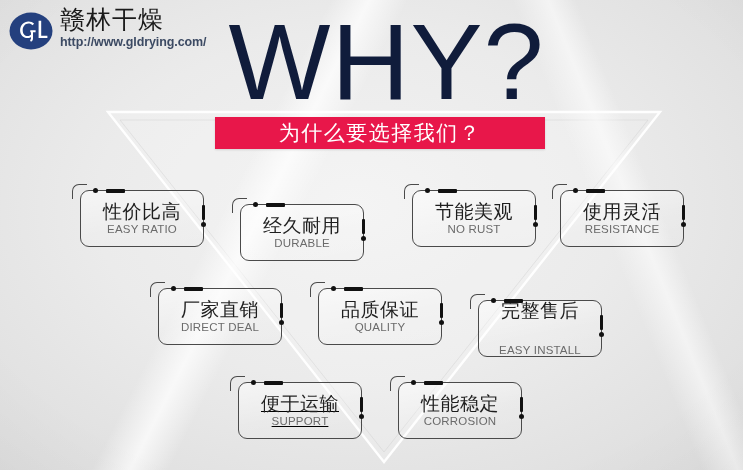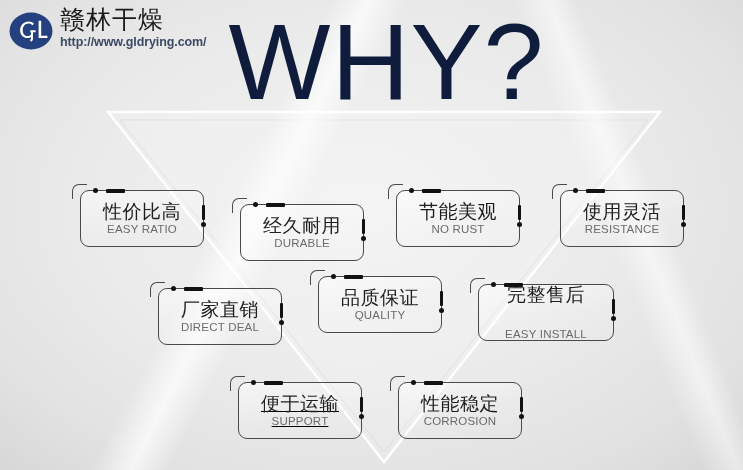--- a/index.html
+++ b/index.html
@@ -220,20 +220,23 @@
     <div class="logo-brand">
       <div class="brand-cn">赣林干燥</div>
       <div class="brand-url">http://www.gldrying.com/</div>
     </div>
   </div>
 
   <div class="why">
     <span class="why-inner">WHY?</span>
   </div>
 
+  <div class="ribbon">
+    <span class="ribbon-text">为什么要选择我们？</span>
+  </div>
 
   <div class="boxes">
 
     <div class="fbox" style="left:80px; top:190px; width:124px; height:57px;">
       <span class="acc acc-dot a-topdot"></span>
       <span class="acc acc-dash-h a-topdash"></span>
       <span class="acc acc-dash-v a-rdash"></span>
       <span class="acc acc-dot a-rdot"></span>
       <span class="cn">性价比高</span>
       <span class="en">EASY RATIO</span>
@@ -241,21 +244,21 @@
 
     <div class="fbox" style="left:240px; top:204px; width:124px; height:57px;">
       <span class="acc acc-dot a-topdot"></span>
       <span class="acc acc-dash-h a-topdash"></span>
       <span class="acc acc-dash-v a-rdash"></span>
       <span class="acc acc-dot a-rdot"></span>
       <span class="cn">经久耐用</span>
       <span class="en">DURABLE</span>
     </div>
 
-    <div class="fbox" style="left:396px; top:190px; width:124px; height:57px;">
+    <div class="fbox" style="left:412px; top:190px; width:124px; height:57px;">
       <span class="acc acc-dot a-topdot"></span>
       <span class="acc acc-dash-h a-topdash"></span>
       <span class="acc acc-dash-v a-rdash"></span>
       <span class="acc acc-dot a-rdot"></span>
       <span class="cn">节能美观</span>
       <span class="en">NO RUST</span>
     </div>
 
     <div class="fbox" style="left:560px; top:190px; width:124px; height:57px;">
       <span class="acc acc-dot a-topdot"></span>
@@ -268,30 +271,30 @@
 
     <div class="fbox" style="left:158px; top:288px; width:124px; height:57px;">
       <span class="acc acc-dot a-topdot"></span>
       <span class="acc acc-dash-h a-topdash"></span>
       <span class="acc acc-dash-v a-rdash"></span>
       <span class="acc acc-dot a-rdot"></span>
       <span class="cn">厂家直销</span>
       <span class="en">DIRECT DEAL</span>
     </div>
 
-    <div class="fbox" style="left:318px; top:276px; width:124px; height:57px;">
+    <div class="fbox" style="left:318px; top:288px; width:124px; height:57px;">
       <span class="acc acc-dot a-topdot"></span>
       <span class="acc acc-dash-h a-topdash"></span>
       <span class="acc acc-dash-v a-rdash"></span>
       <span class="acc acc-dot a-rdot"></span>
       <span class="cn">品质保证</span>
       <span class="en">QUALITY</span>
     </div>
 
-    <div class="fbox" style="left:478px; top:284px; width:136px; height:57px;gap:22px;">
+    <div class="fbox" style="left:478px; top:300px; width:124px; height:57px;gap:22px;">
       <span class="acc acc-dot a-topdot"></span>
       <span class="acc acc-dash-h a-topdash"></span>
       <span class="acc acc-dash-v a-rdash"></span>
       <span class="acc acc-dot a-rdot"></span>
       <span class="cn">完整售后</span>
       <span class="en">EASY INSTALL</span>
     </div>
 
     <div class="fbox" style="left:238px; top:382px; width:124px; height:57px;text-decoration:underline;">
       <span class="acc acc-dot a-topdot"></span>

